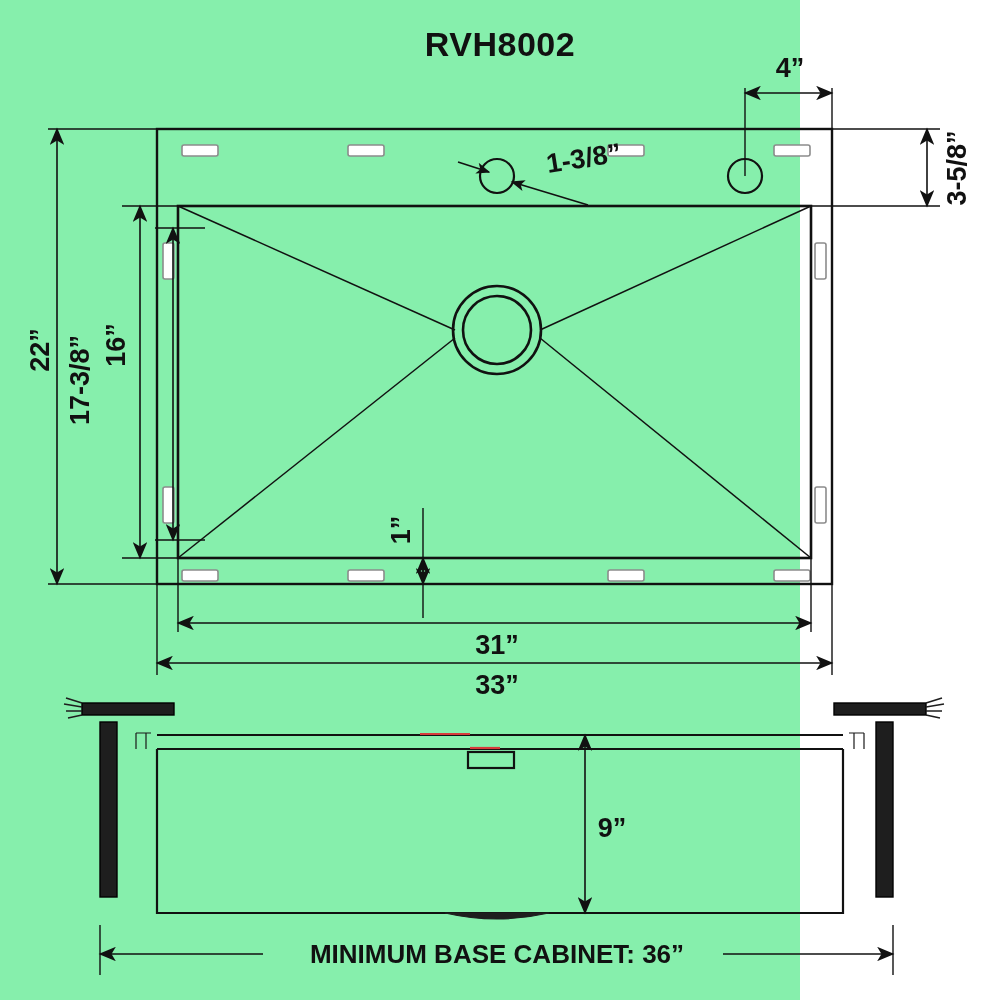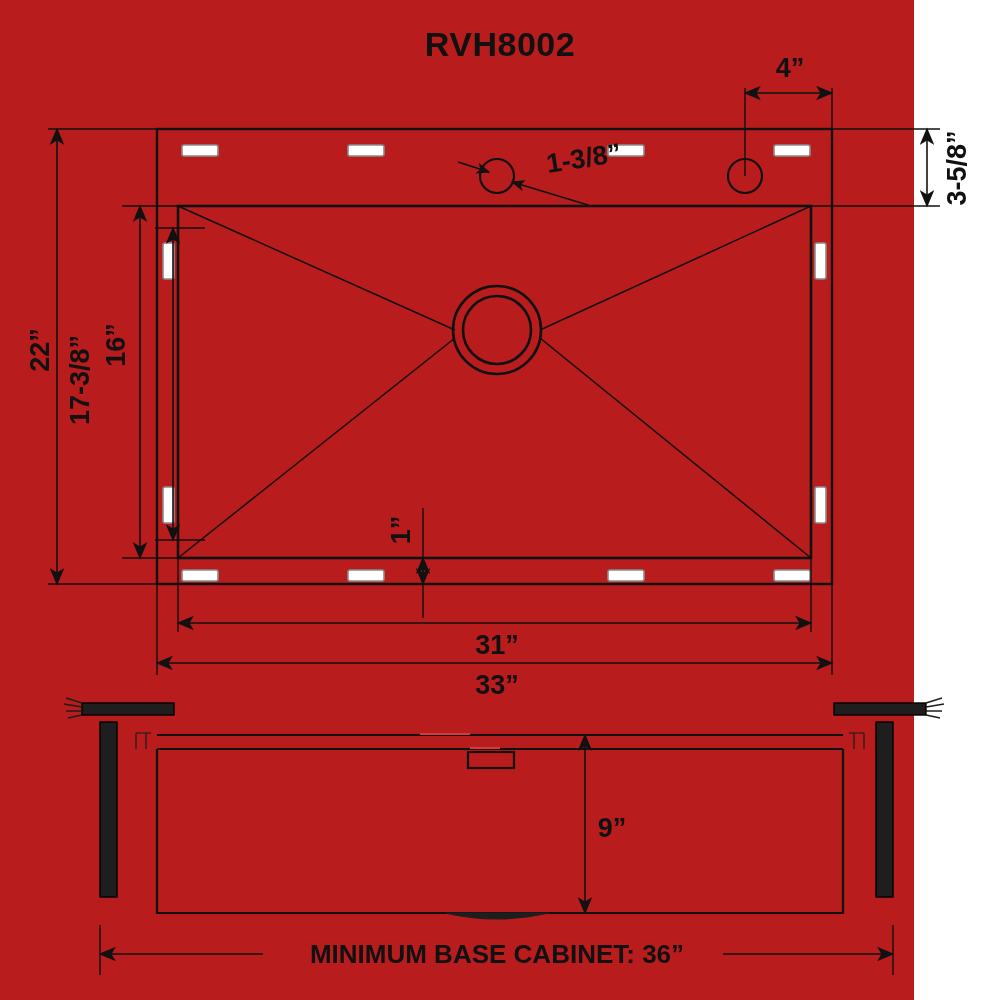--- a/index.html
+++ b/index.html
@@ -8,23 +8,23 @@
     background: #ffffff;
   }
   body {
     width: 1000px;
     height: 1000px;
     overflow: hidden;
     font-family: "Liberation Sans", sans-serif;
   }
   #sheet {
     position: relative;
-    width: 914px;
+    width: 800px;
     height: 1000px;
-    background: #b91c1c;
+    background: #86efac;
   }
   svg#drawing {
     position: absolute;
     top: 0;
     left: 0;
     width: 1000px;
     height: 1000px;
     display: block;
   }
   .ln        { stroke: #111111; fill: none; stroke-width: 2.2; }

